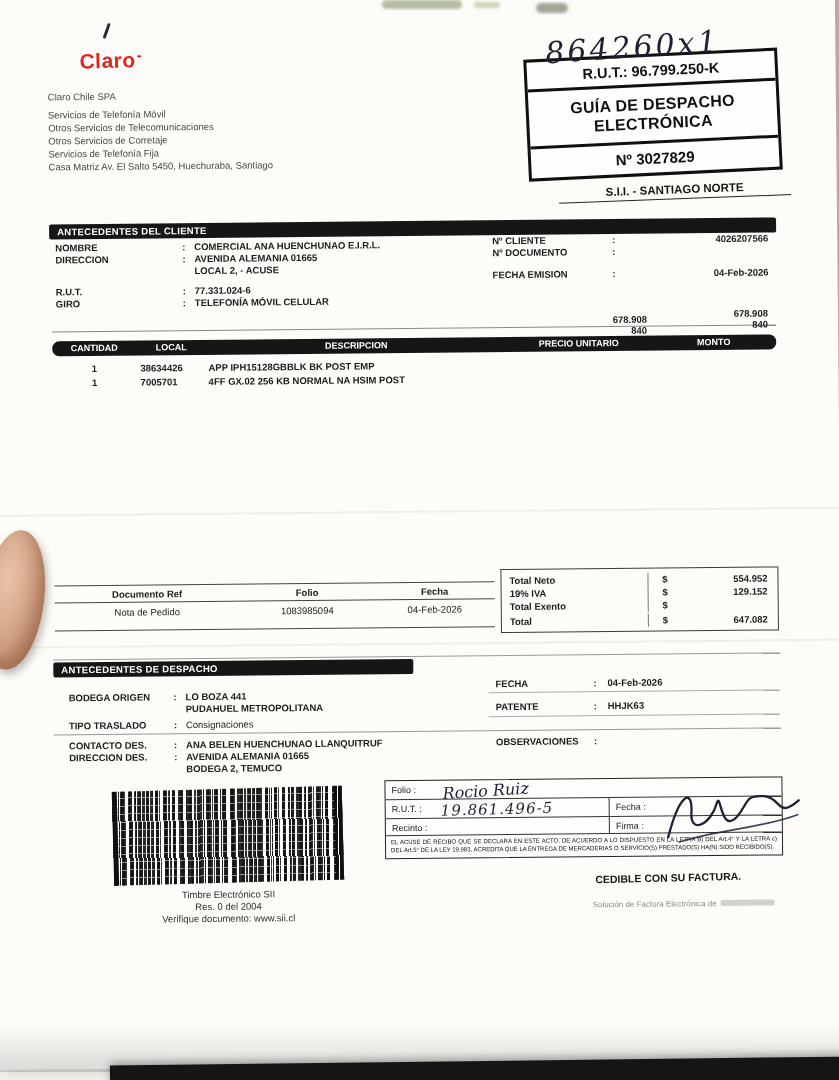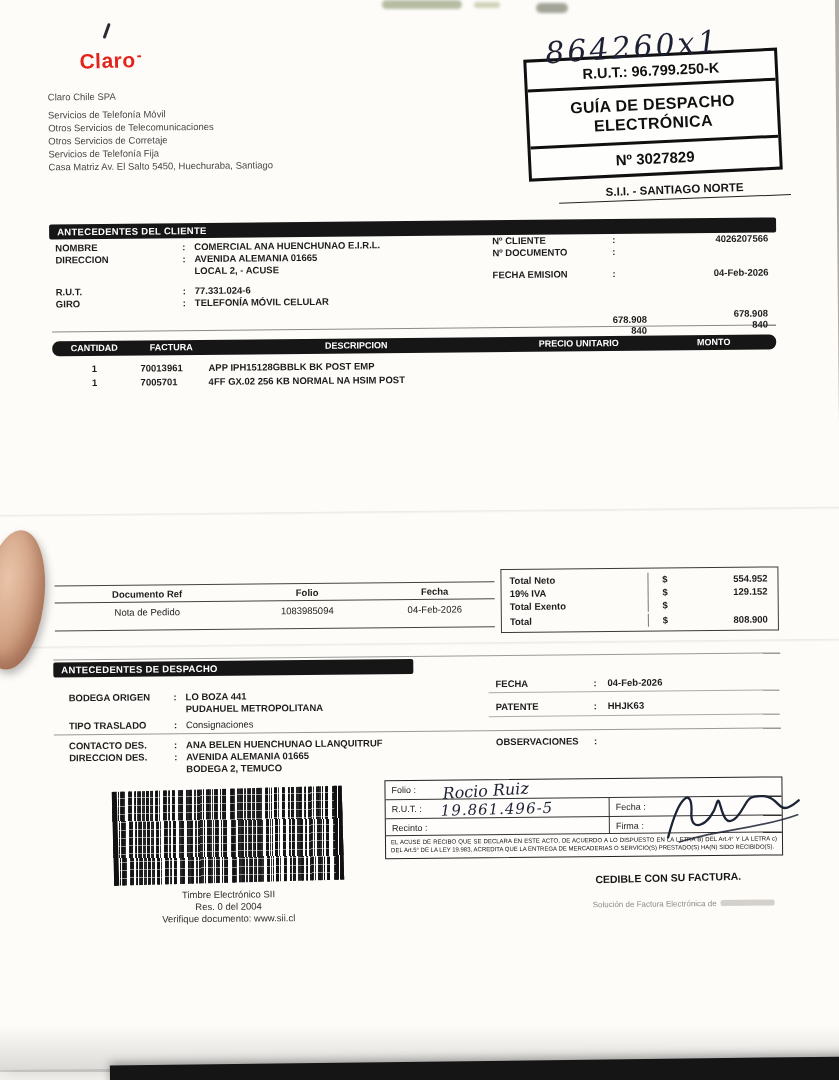--- a/index.html
+++ b/index.html
@@ -219,29 +219,29 @@
     <div class="float-stack fs-precio">
       <div>678.908</div>
       <div>840</div>
     </div>
     <div class="float-stack fs-monto">
       <div>678.908</div>
       <div>840</div>
     </div>
     <div class="items-header">
       <span class="c-cant">CANTIDAD</span>
-      <span class="c-cod">FACTURA</span>
+      <span class="c-cod">LOCAL</span>
       <span class="c-desc">DESCRIPCION</span>
       <span class="c-pre">PRECIO UNITARIO</span>
       <span class="c-mon">MONTO</span>
     </div>
     <div class="items-rows">
       <div class="items-row">
         <span class="c-cant">1</span>
-        <span class="c-cod">70013961</span>
+        <span class="c-cod">38634426</span>
         <span class="c-desc">APP IPH15128GBBLK BK POST EMP</span>
         <span class="c-pre"></span>
         <span class="c-mon"></span>
       </div>
       <div class="items-row">
         <span class="c-cant">1</span>
         <span class="c-cod">7005701</span>
         <span class="c-desc">4FF GX.02 256 KB NORMAL NA HSIM POST</span>
         <span class="c-pre"></span>
         <span class="c-mon"></span>
@@ -273,21 +273,21 @@
         <span class="t-val">129.152</span>
       </div>
       <div class="t-row">
         <span class="t-label">Total Exento</span>
         <span class="t-cur">$</span>
         <span class="t-val"></span>
       </div>
       <div class="t-row" style="margin-top:2px">
         <span class="t-label">Total</span>
         <span class="t-cur">$</span>
-        <span class="t-val">808.900</span>
+        <span class="t-val">647.082</span>
       </div>
     </div>
 
     <div class="disp-rule-top"></div>
     <div class="sec-bar bar-dispatch">ANTECEDENTES DE DESPACHO</div>
 
     <div class="df-row" style="top:699px">
       <span class="f-label">BODEGA ORIGEN</span>
       <span class="f-colon">:</span>
       <span class="f-value">LO BOZA 441</span>

